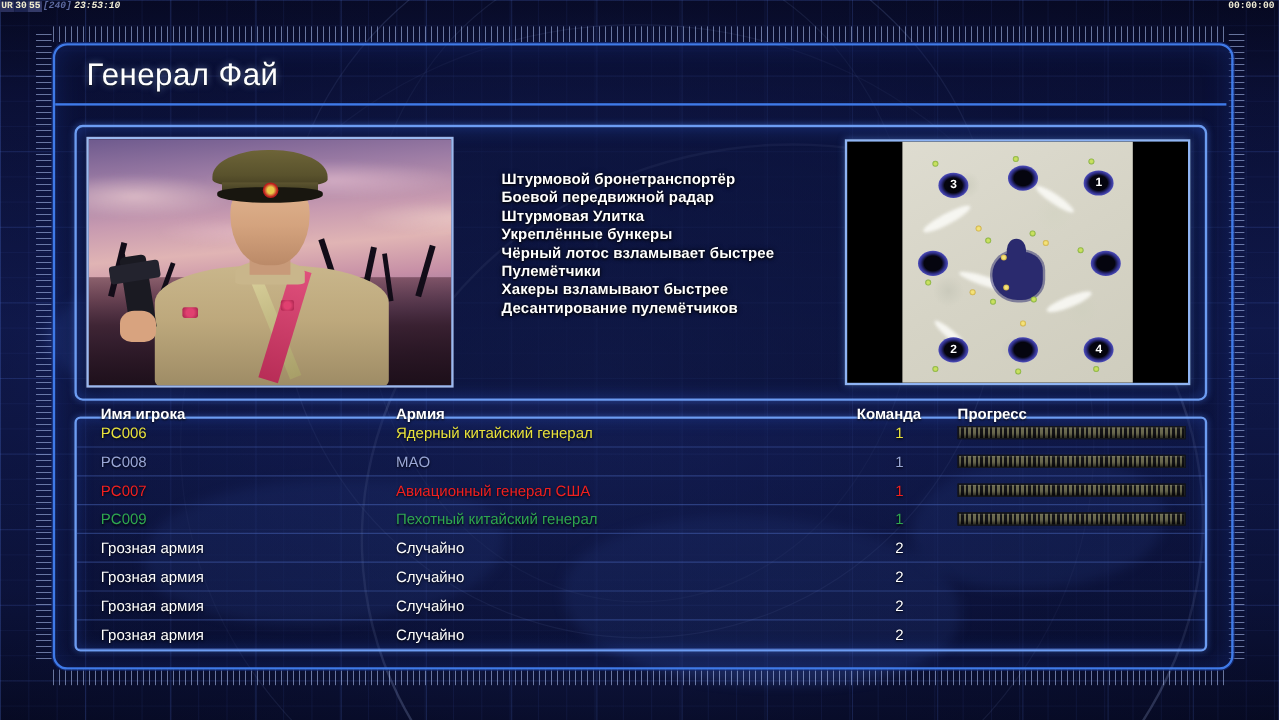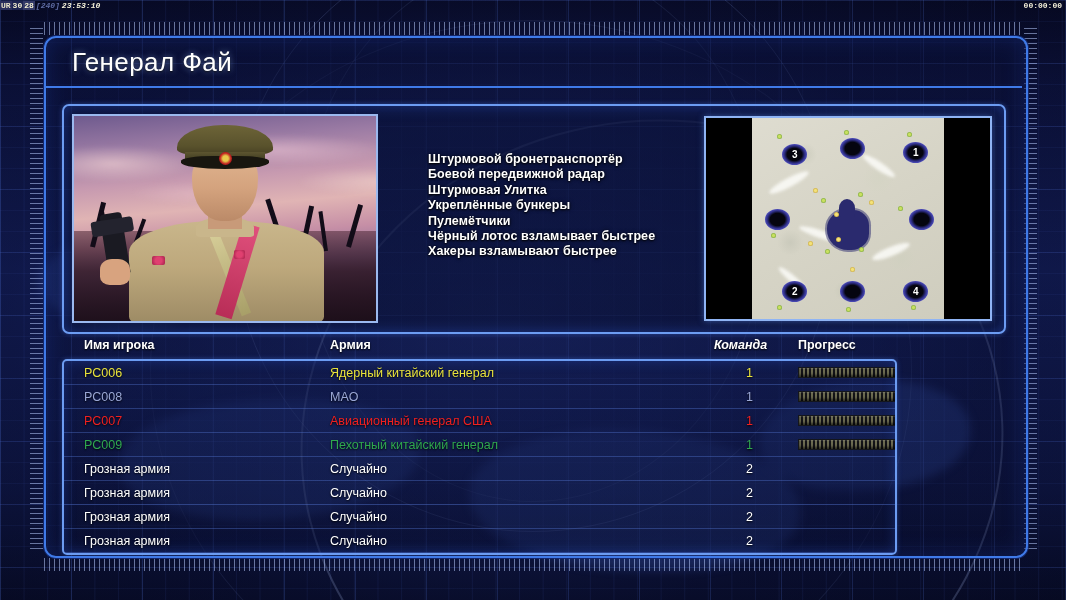--- a/index.html
+++ b/index.html
@@ -278,21 +278,21 @@
   .ability-list li {
     list-style: none;
     color: #ffffff;
     font-size: 12.5px;
     line-height: 15.4px;
     font-weight: bold;
     letter-spacing: 0.1px;
     text-shadow: 0 1px 2px #000, 0 0 4px rgba(0,0,0,0.8);
     white-space: nowrap;
   }
-  .ability-list ul { margin: 10px; padding: 0; }
+  .ability-list ul { margin: 0; padding: 0; }
 
   
   .minimap {
     position: absolute; left: 704px; top: 116px;
     width: 288px; height: 205px;
     border: 2px solid #8fb4f4;
     box-sizing: border-box;
     background: #000;
     overflow: hidden;
     z-index: 8;
@@ -356,26 +356,26 @@
   }
   .table-headers span {
     position: absolute;
     color: #ffffff;
     font-size: 12.5px;
     font-weight: bold;
     text-shadow: 0 1px 2px #000;
   }
   .th-name { left: 22px; }
   .th-army { left: 268px; }
-  .th-team { left: 652px; font-style: italic; }
+  .th-team { left: 652px; }
   .th-prog { left: 736px; }
 
   .table-panel {
-    position: absolute; left: 62px; top: 359px;
-    width: 835px; height: 196px;
+    position: absolute; left: 62px; top: 347px;
+    width: 944px; height: 196px;
     border: 2px solid #6c9cf2;
     border-radius: 5px;
     box-sizing: border-box;
     box-shadow: inset 0 0 12px rgba(40,80,190,0.4), 0 0 5px rgba(70,120,230,0.4);
     overflow: hidden;
     z-index: 7;
     background: linear-gradient(180deg, rgba(16,26,78,0.42), rgba(10,16,52,0.32));
   }
   .prow {
     position: relative;
@@ -433,21 +433,21 @@
   <div class="globe g2"></div>
   <div class="globe g3"></div>
   <div class="arc-sweep"></div>
 
   <div class="ruler vert" style="left:30px; top:28px; height:524px;"></div>
   <div class="ruler vert" style="left:1024px; top:28px; height:524px;"></div>
   <div class="ruler horiz" style="left:44px; top:22px; width:980px;"></div>
   <div class="ruler horiz" style="left:44px; top:558px; width:980px;"></div>
 
   <div class="debug-bar">
-    <span class="seg dbg-ur">UR</span><span class="seg dbg-n1">30</span><span class="seg dbg-n2">28</span><span class="seg dbg-br">[240]</span><span class="seg dbg-time">23:53:10</span>
+    <span class="seg dbg-ur">UR</span><span class="seg dbg-n1">30</span><span class="seg dbg-n2">55</span><span class="seg dbg-br">[240]</span><span class="seg dbg-time">23:53:10</span>
     <span class="debug-right">00:00:00</span>
   </div>
 
   <div class="window-frame"></div>
 
   <div class="title-bar">
     <div class="title-text">Генерал Фай</div>
   </div>
 
   <div class="content-panel"></div>
@@ -480,23 +480,24 @@
     <div class="p-pistol"></div>
     <div class="p-hand"></div>
   </div>
 
   <div class="ability-list">
     <ul>
       <li>Штурмовой бронетранспортёр</li>
       <li>Боевой передвижной радар</li>
       <li>Штурмовая Улитка</li>
       <li>Укреплённые бункеры</li>
+      <li>Чёрный лотос взламывает быстрее</li>
       <li>Пулемётчики</li>
-      <li>Чёрный лотос взламывает быстрее</li>
       <li>Хакеры взламывают быстрее</li>
+      <li>Десантирование пулемётчиков</li>
     </ul>
   </div>
 
   <div class="minimap">
     <div class="mm-image">
       <div class="mm-streak" style="left:8%;  top:30%; width:44px; height:9px; transform:rotate(-28deg);"></div>
       <div class="mm-streak" style="left:56%; top:22%; width:38px; height:8px; transform:rotate(34deg);"></div>
       <div class="mm-streak" style="left:24%; top:56%; width:50px; height:8px; transform:rotate(18deg);"></div>
       <div class="mm-streak" style="left:62%; top:64%; width:40px; height:9px; transform:rotate(-22deg);"></div>
       <div class="mm-streak" style="left:12%; top:78%; width:34px; height:7px; transform:rotate(40deg);"></div>

